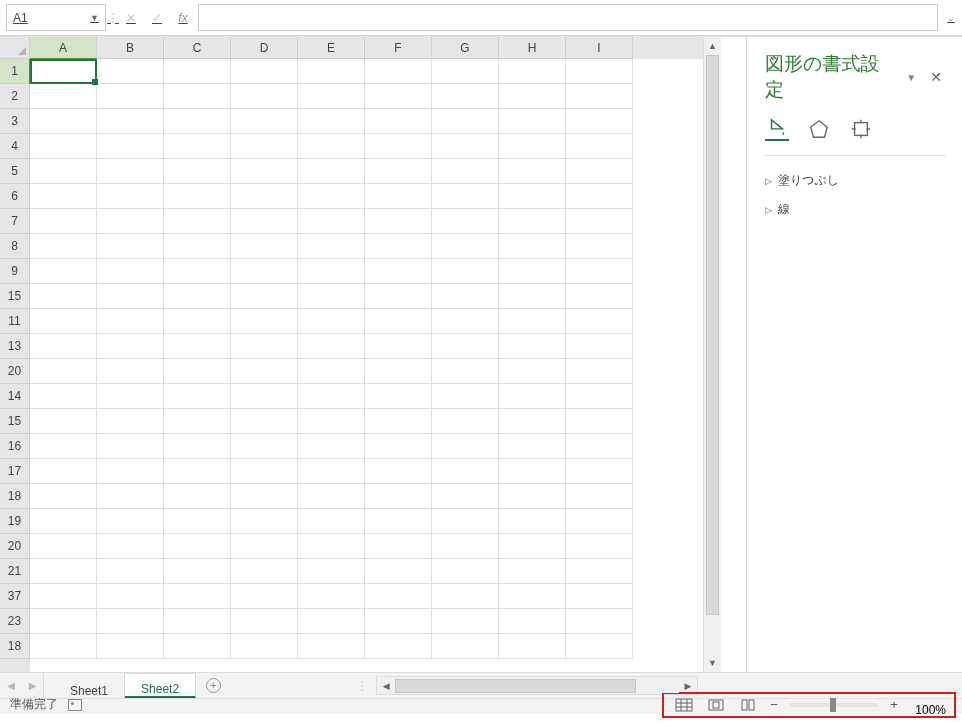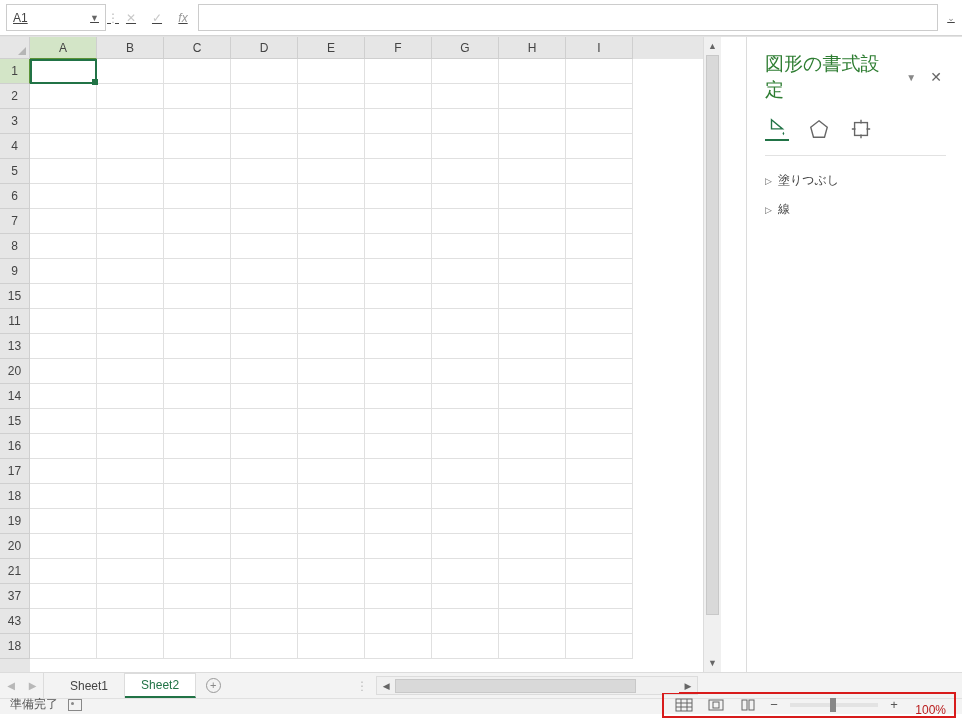--- a/index.html
+++ b/index.html
@@ -178,21 +178,21 @@
   height:26px;
   display:flex;
   align-items:stretch;
   border-top:1px solid #dcdcdc;
   background:#f3f3f3;
 }
 .tab-nav { width:22px; display:flex;align-items:center;justify-content:center;color:#b8b8b8; font-size:10px;}
 .tab-nav.sep { border-right:1px solid #dcdcdc;}
 .sheet-tab {
   padding: 0 16px;
-  display:flex; align-items:center;
+  display:flex; align-items:flex-end;
   border-right:1px solid #dcdcdc;
   background:#f3f3f3;
   color:#444;
 }
 .sheet-tab.active {
   background:#ffffff;
   color:#217346;
   border-bottom:2px solid #217346;
   border-top:1px solid #dcdcdc;
 }
@@ -233,21 +233,21 @@
   align-items:center;
   height:26px;
   padding:0 8px 0 6px;
   gap:4px;
 }
 .view-btn { width:28px; height:20px; display:flex;align-items:center;justify-content:center; color:#666;}
 .zbtn { width:16px; text-align:center; font-size:13px; color:#555;}
 .zslider { width:88px; height:4px; background:#e3e3e3; position:relative; margin:0 4px;}
 .zslider::before{content:"";position:absolute;left:50%;top:-4px;width:1px;height:12px;background:#999;}
 .zthumb {position:absolute; left:40px; top:-5px; width:6px; height:14px; background:#888;}
-.zoom-pct { color:#b91c1c; min-width:40px; text-align:right;margin-top:11px;}
+.zoom-pct { color:#000000; min-width:40px; text-align:right;margin-top:11px;}
 
 svg { display:block; }
 </style>
 </head>
 <body>
 
 <div class="formula-bar">
   <div class="namebox">
     <span>A1</span>
     <span class="dd">▼</span>
@@ -296,21 +296,21 @@
         <div class="rowhdr">20</div>
         <div class="rowhdr">14</div>
         <div class="rowhdr">15</div>
         <div class="rowhdr">16</div>
         <div class="rowhdr">17</div>
         <div class="rowhdr">18</div>
         <div class="rowhdr">19</div>
         <div class="rowhdr">20</div>
         <div class="rowhdr">21</div>
         <div class="rowhdr">37</div>
-        <div class="rowhdr">43</div>
+        <div class="rowhdr">23</div>
         <div class="rowhdr">18</div>
       </div>
       <div class="cells">
 
         <div class="cell-row">
             <div class="cell"></div>
             <div class="cell"></div>
             <div class="cell"></div>
             <div class="cell"></div>
             <div class="cell"></div>

